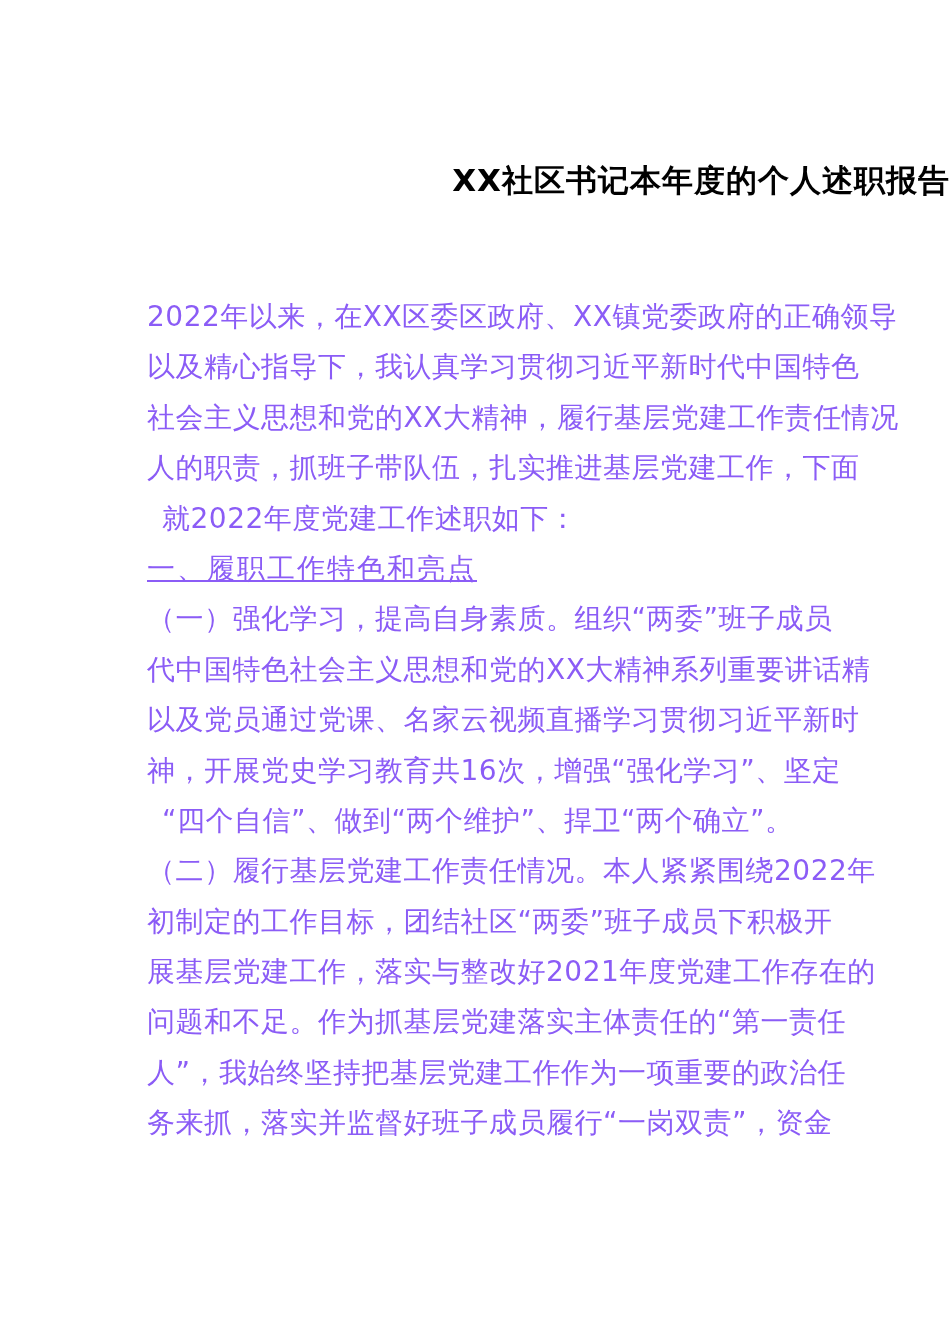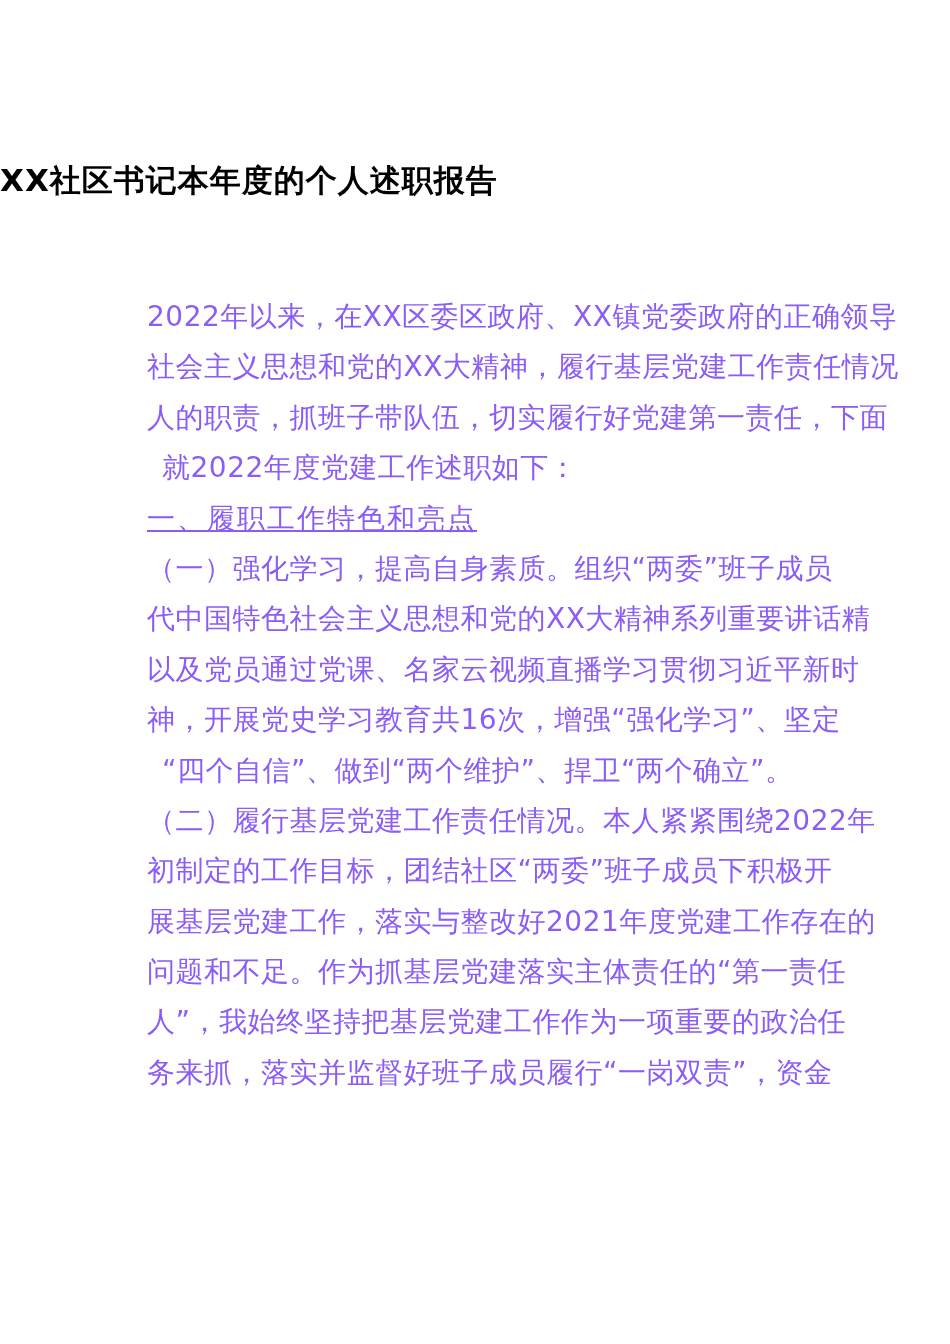--- a/index.html
+++ b/index.html
@@ -23,21 +23,21 @@
       height: 1344px;
       background: #ffffff;
     }
     .doc-title {
       position: absolute;
       left: 0;
       width: 950px;
       top: 156px;
       height: 48px;
       line-height: 48px;
-      text-align: left;
+      text-align: right;
       font-size: 31px;
       font-weight: bold;
       letter-spacing: 1px;
       color: #000000;
       white-space: nowrap;
     }
     .body-text {
       position: absolute;
       left: 147px;
       top: 292px;
@@ -64,22 +64,23 @@
     }
   </style>
 </head>
 <body>
 
 <div class="page">
   <div class="doc-title">XX社区书记本年度的个人述职报告</div>
 
   <div class="body-text">
     <div class="line">2022年以来，在XX区委区政府、XX镇党委政府的正确领导</div>
+    <div class="line">以及精心指导下，我认真学习贯彻习近平新时代中国特色</div>
     <div class="line">社会主义思想和党的XX大精神，履行基层党建工作责任情况</div>
-    <div class="line">人的职责，抓班子带队伍，切实履行好党建第一责任，下面</div>
+    <div class="line">人的职责，抓班子带队伍，扎实推进基层党建工作，下面</div>
     <div class="line last">就2022年度党建工作述职如下：</div>
     <div class="line heading">一、履职工作特色和亮点</div>
     <div class="line">（一）强化学习，提高自身素质。组织“两委”班子成员</div>
     <div class="line">代中国特色社会主义思想和党的XX大精神系列重要讲话精</div>
     <div class="line">以及党员通过党课、名家云视频直播学习贯彻习近平新时</div>
     <div class="line">神，开展党史学习教育共16次，增强“强化学习”、坚定</div>
     <div class="line last">“四个自信”、做到“两个维护”、捍卫“两个确立”。</div>
     <div class="line">（二）履行基层党建工作责任情况。本人紧紧围绕2022年</div>
     <div class="line">初制定的工作目标，团结社区“两委”班子成员下积极开</div>
     <div class="line">展基层党建工作，落实与整改好2021年度党建工作存在的</div>

